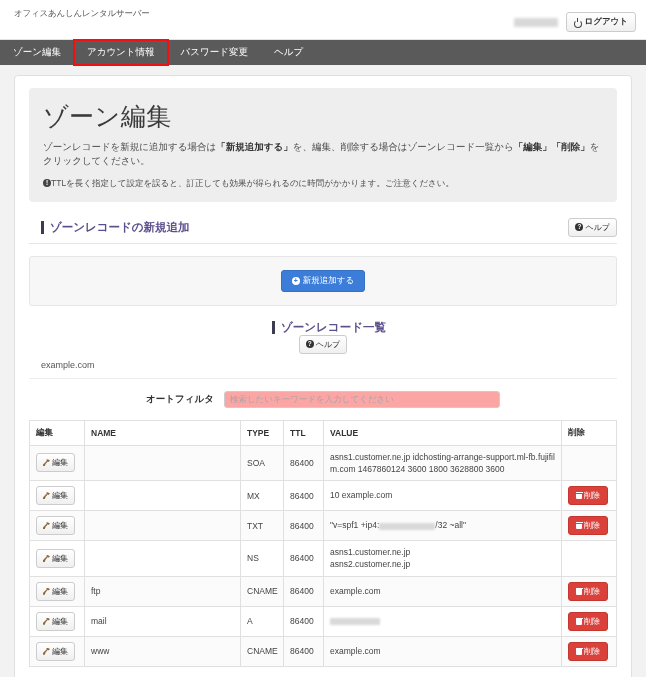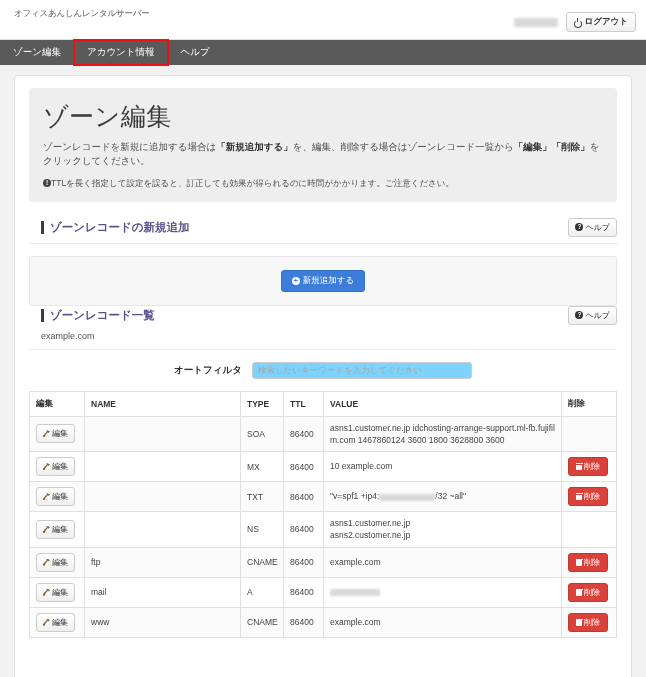--- a/index.html
+++ b/index.html
@@ -251,29 +251,29 @@
     justify-content: center;
     gap: 10px;
     padding: 12px 0 12px 0;
   }
   .filter-label {
     font-size: 9.5px;
     font-weight: bold;
     color: #333;
   }
   .filter-input {
-    width: 220px;
+    width: 276px;
     height: 17px;
     padding: 4px 5px;
     font-size: 8.5px;
     font-family: "Liberation Sans", sans-serif;
     color: #333;
     border: 1px solid #ccc;
     border-radius: 3px;
-    background: #7dd3fc;
+    background: #fca5a5;
     outline: none;
   }
   .filter-input::placeholder { color: #a6a6a6; }
 
   
   table.zone {
     width: 100%;
     border-collapse: collapse;
     font-size: 8.5px;
     table-layout: fixed;
@@ -380,20 +380,23 @@
     </div>
   </div>
 </div>
 
 <div class="navbar">
   <div class="nav-item">
     <span>ゾーン編集</span>
   </div>
   <div class="nav-item annotated">
     <span>アカウント情報</span>
+  </div>
+  <div class="nav-item">
+    <span>パスワード変更</span>
   </div>
   <div class="nav-item">
     <span>ヘルプ</span>
   </div>
 </div>
 
 <div class="page">
   <div class="container">
 
     <div class="jumbotron">
@@ -415,21 +418,21 @@
         <span>ヘルプ</span>
       </div>
     </div>
     <div class="add-panel">
       <div class="add-btn">
         <span class="plus-ico">+</span>
         <span>新規追加する</span>
       </div>
     </div>
 
-    <div class="sec-head noborder" style="">
+    <div class="sec-head noborder" style="margin-top:14px;flex-direction:column;">
       <div class="sec-title">
         <span class="sec-bar"></span>
         <span>ゾーンレコード一覧</span>
       </div>
       <div class="help-btn">
         <span class="q-ico">?</span>
         <span>ヘルプ</span>
       </div>
     </div>
     <div class="zone-name">example.com</div>

